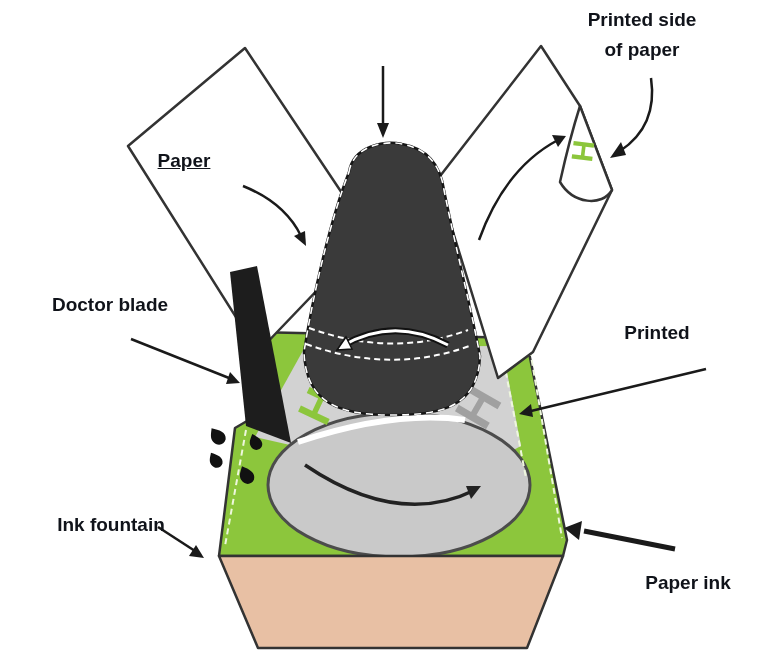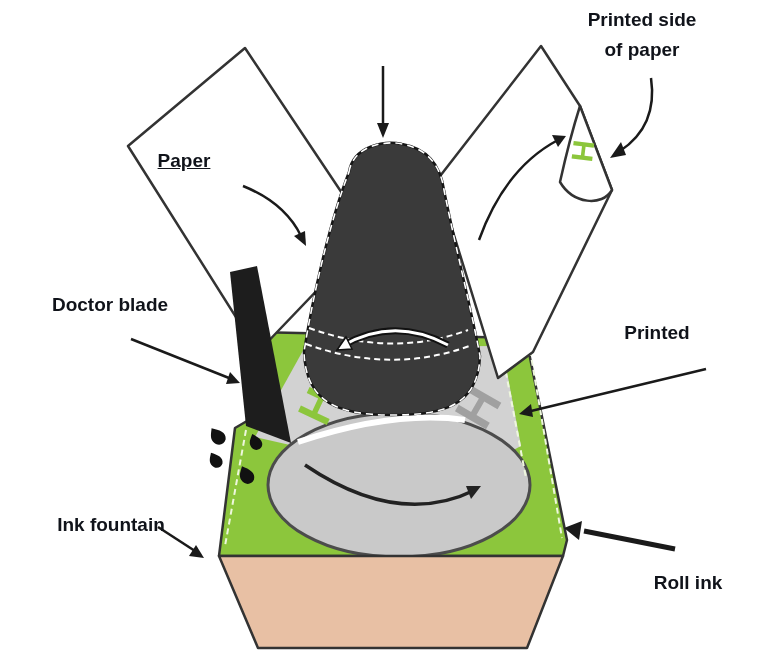--- a/index.html
+++ b/index.html
@@ -103,15 +103,15 @@
 <div class="lbl" style="left:184px;top:150px;text-decoration:underline;">Paper</div>
 
 <div class="lbl" style="left:110px;top:294px;text-align:center;">Doctor blade</div>
 
 <div class="lbl" style="left:111px;top:490px;margin-top:24px;">Ink fountain</div>
 
 <div class="lbl two" style="left:657px;top:318px;">
   <span style="display:block">Printed</span>
 </div>
 
-<div class="lbl" style="left:688px;top:572px;">Roll ink</div>
+<div class="lbl" style="left:688px;top:572px;">Paper ink</div>
 
 </div>
 
 </body></html>

